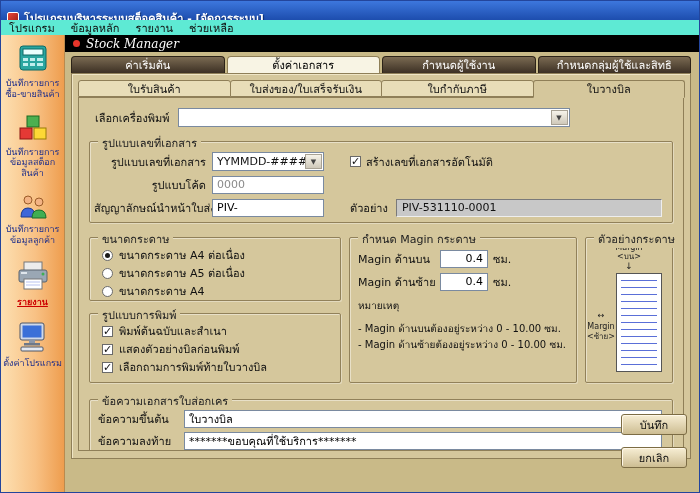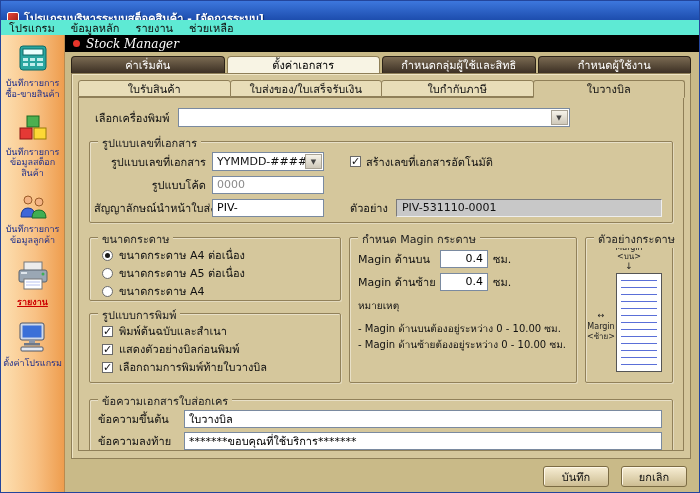--- a/index.html
+++ b/index.html
@@ -121,21 +121,21 @@
              justify-content:center; font-size:8px; line-height:1.2; color:#222; gap:1px; }
   .pv-paper { flex:1; margin:2px 10px 10px 0; background:#fff; border:1px solid #555; padding:6px 4px; }
   .pv-lines { width:100%; height:100%;
               background:repeating-linear-gradient(180deg,#5a6fd8 0 1px,transparent 1px 7px); }
 
   .gb-messages { margin:16px 10px 0; height:60px; padding-top:8px; }
   .m-row { display:flex; align-items:center; height:22px; padding:0 10px 0 8px; }
   .m-label { width:86px; white-space:nowrap; }
   .m-row .tb { flex:1; }
 
-  .footer-buttons { position:absolute; right:12px; bottom:5px; display:flex; gap:12px; }
+  .footer-buttons { position:absolute; right:12px; bottom:24px; display:flex; gap:12px;flex-direction:column; }
   .btn { width:66px; height:21px; display:flex; align-items:center; justify-content:center;
          background:linear-gradient(180deg,#f7eed4,#cdbd92); border:1px solid #7c6c44;
          border-radius:3px; cursor:pointer; box-shadow:inset 1px 1px 0 #fff8e8; }
 </style>
 </head>
 <body>
 
 <div class="window">
 
   <div class="titlebar">
@@ -225,22 +225,22 @@
   <div class="main">
 
     <div class="stock-header">
       <span class="red-dot"></span>
       <span>Stock Manager</span>
     </div>
 
     <div class="tabstrip1">
       <div class="tab1">ค่าเริ่มต้น</div>
       <div class="tab1 selected">ตั้งค่าเอกสาร</div>
+      <div class="tab1">กำหนดผู้ใช้งาน</div>
       <div class="tab1">กำหนดกลุ่มผู้ใช้และสิทธิ</div>
-      <div class="tab1">กำหนดผู้ใช้งาน</div>
     </div>
 
     <div class="outer-panel">
 
       <div class="tabstrip2">
         <div class="tab2">ใบรับสินค้า</div>
         <div class="tab2">ใบส่งของ/ใบเสร็จรับเงิน</div>
         <div class="tab2">ใบกำกับภาษี</div>
         <div class="tab2 selected">ใบวางบิล</div>
       </div>

